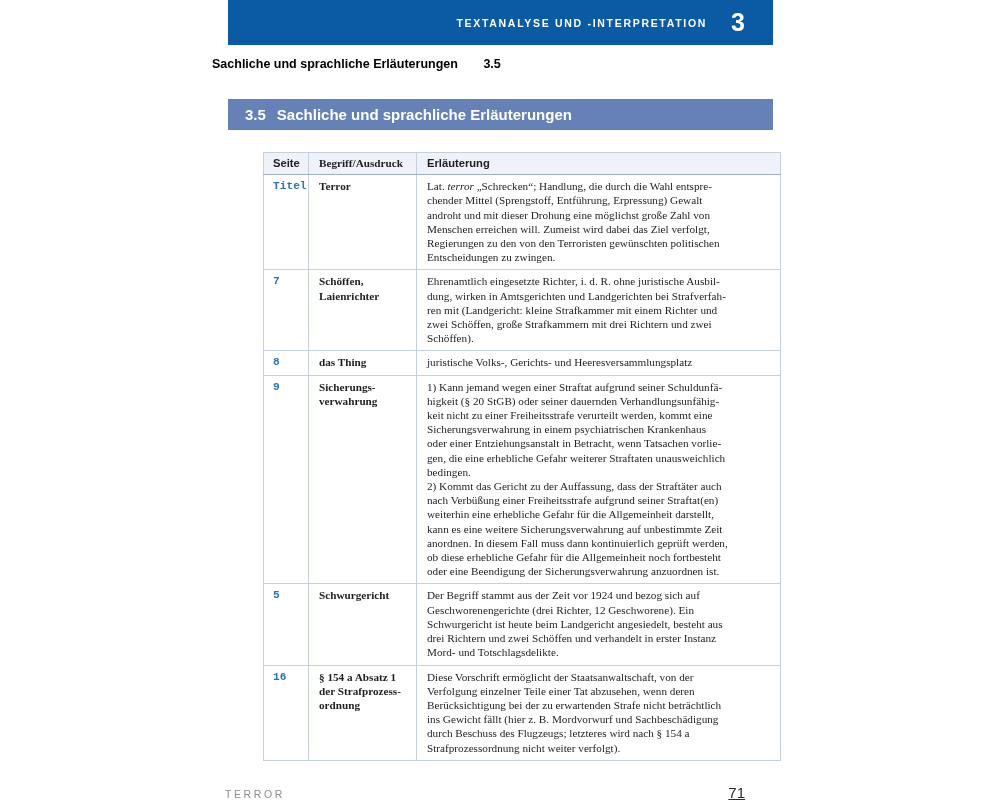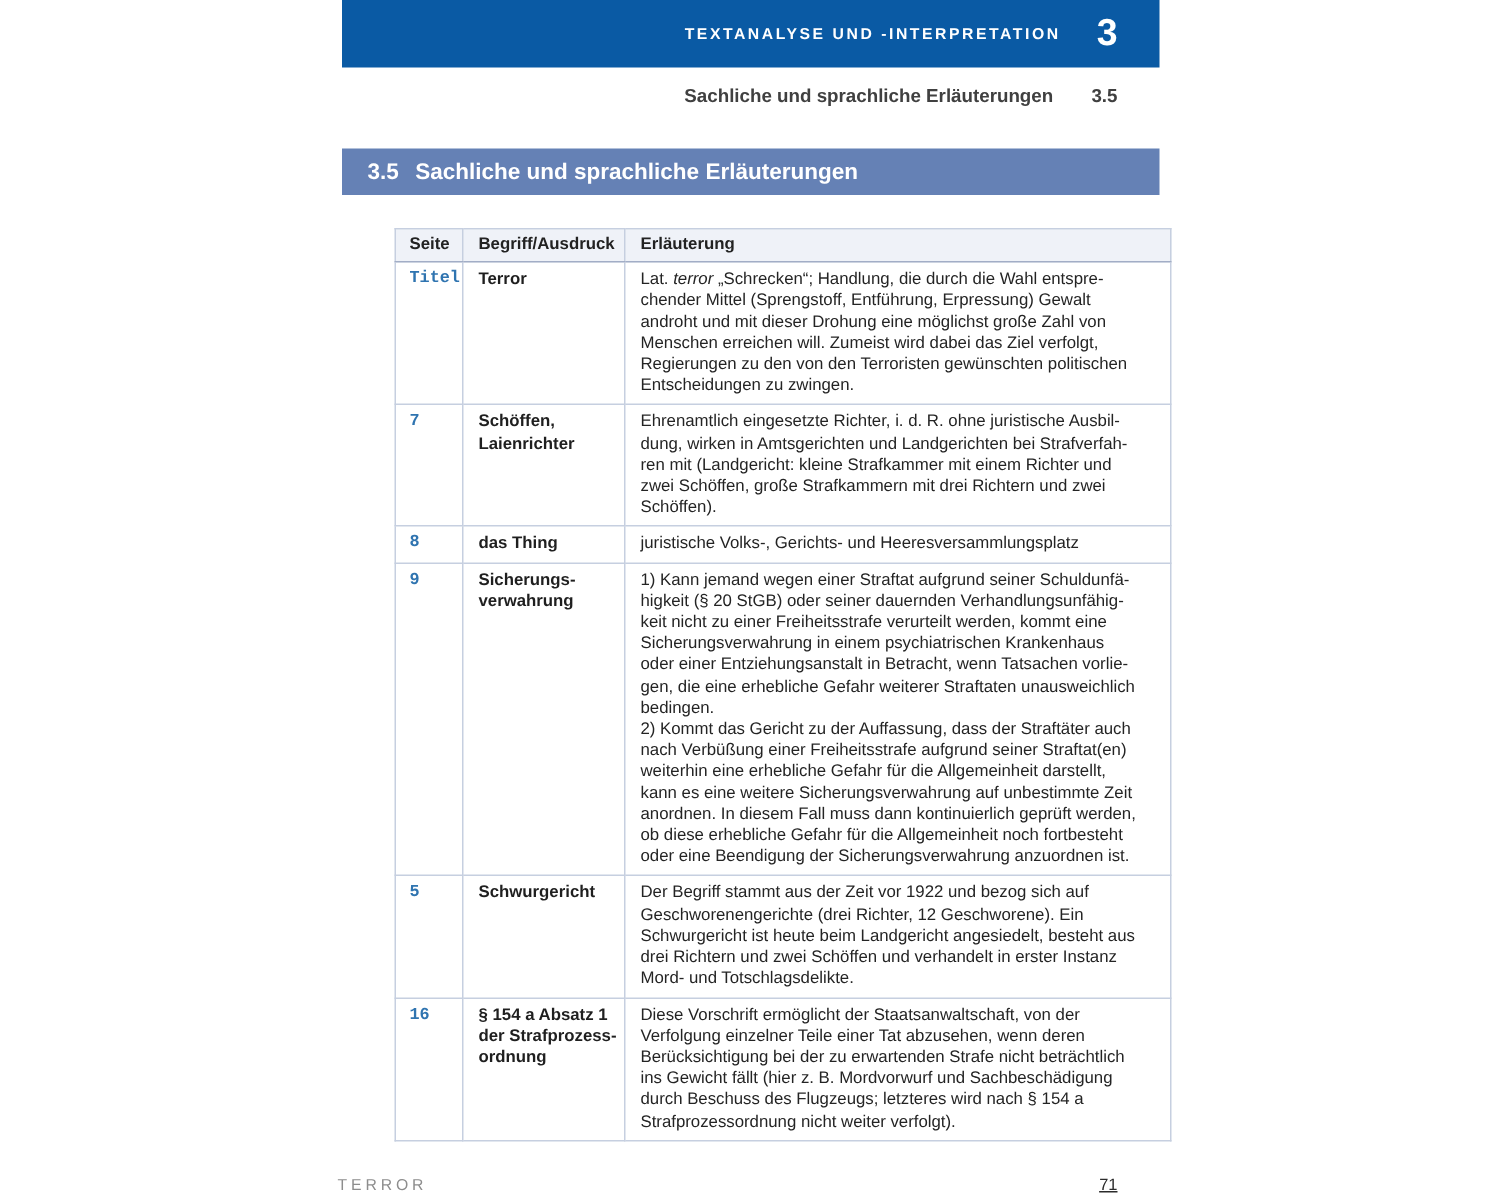--- a/index.html
+++ b/index.html
@@ -21,22 +21,22 @@
     position:absolute;left:228px;top:0;width:545px;height:45px;
     background:var(--header-blue);
     display:flex;align-items:center;justify-content:flex-end;
     padding-right:28px;
   }
   .topbar-title{color:#fff;font-size:10.5px;font-weight:bold;letter-spacing:1.7px;}
   .topbar-num{color:#fff;font-size:25px;font-weight:bold;margin-left:24px;line-height:1;}
 
   
   .subheader{
-    position:absolute;left:228px;top:57px;width:517px;
-    text-align:right;font-size:12.5px;font-weight:bold;color:#404040;
+    position:absolute;left:212px;top:57px;width:517px;
+    text-align:left;font-size:12.5px;font-weight:bold;color:#000000;
   }
   .subnum{margin-left:22px;}
 
   
   .titlebar{
     position:absolute;left:228px;top:99px;width:545px;height:31px;
     background:var(--section-bar);color:#fff;
     display:flex;align-items:center;font-size:15px;font-weight:bold;
   }
   .tb-num{margin-left:17px;}
@@ -45,35 +45,35 @@
   
   .tablewrap{position:absolute;left:228px;top:152px;width:517px;margin-left:35px;}
   table{border-collapse:collapse;width:517px;table-layout:fixed;
         font-size:11.2px;line-height:14.2px;}
   col.c1{width:45px;} col.c2{width:108px;} col.c3{width:364px;}
   th,td{border:1px solid var(--border);vertical-align:top;text-align:left;}
   thead th{
     background:var(--head-bg);font-weight:bold;color:#222;
     padding:3px 4px 4px 9px;border-bottom-color:var(--border-dark);
   }
-  thead th.h2,tbody td.begriff{padding-left:10px;}
+  thead th.h2,tbody td.begriff{padding-left:10px;font-family:Liberation Serif, serif;}
   thead th.h3,tbody td.erl{padding-left:10px;}
   td{padding:4px 7px 5px 9px;}
   td.seite{color:var(--ref-blue);font-weight:600;font-family:Liberation Mono, monospace;}
   td.begriff{font-weight:bold;white-space:pre-line;padding-right:4px;}
-  td.erl{white-space:pre-line;padding-right:8px;color:#242424;}
+  td.erl{white-space:pre-line;padding-right:8px;color:#242424;font-family:Liberation Serif, serif;}
   .seg-italic{font-style:italic;}
 
   
   .footer{
     position:absolute;left:225px;top:784px;width:520px;
     display:flex;justify-content:space-between;align-items:baseline;
   }
   .footer-title{font-size:10.5px;letter-spacing:2.6px;color:#8d8d8d;}
-  .footer-page{font-size:11px;color:#2b2b2b;text-decoration:underline;}
+  .footer-page{font-size:15px;color:#2b2b2b;text-decoration:underline;}
 </style>
 </head>
 <body>
 
 <div class="sheet">
 
   <div class="topbar">
     <span class="topbar-title">TEXTANALYSE UND -INTERPRETATION</span>
     <span class="topbar-num">3</span>
   </div>
@@ -143,21 +143,21 @@
 nach Verbüßung einer Freiheitsstrafe aufgrund seiner Straftat(en)
 weiterhin eine erhebliche Gefahr für die Allgemeinheit darstellt,
 kann es eine weitere Sicherungsverwahrung auf unbestimmte Zeit
 anordnen. In diesem Fall muss dann kontinuierlich geprüft werden,
 ob diese erhebliche Gefahr für die Allgemeinheit noch fortbesteht
 oder eine Beendigung der Sicherungsverwahrung anzuordnen ist.</td>
           </tr>
           <tr>
             <td class="seite">5</td>
             <td class="begriff">Schwurgericht</td>
-            <td class="erl">Der Begriff stammt aus der Zeit vor 1922 und bezog sich auf
+            <td class="erl">Der Begriff stammt aus der Zeit vor 1924 und bezog sich auf
 Geschworenengerichte (drei Richter, 12 Geschworene). Ein
 Schwurgericht ist heute beim Landgericht angesiedelt, besteht aus
 drei Richtern und zwei Schöffen und verhandelt in erster Instanz
 Mord- und Totschlagsdelikte.</td>
           </tr>
           <tr>
             <td class="seite">16</td>
             <td class="begriff">§ 154 a Absatz 1
 der Strafprozess-
 ordnung</td>

